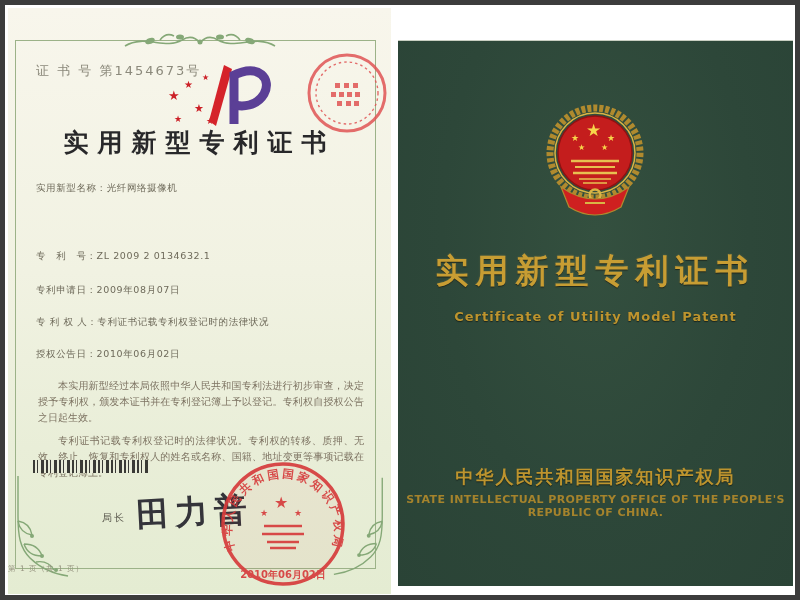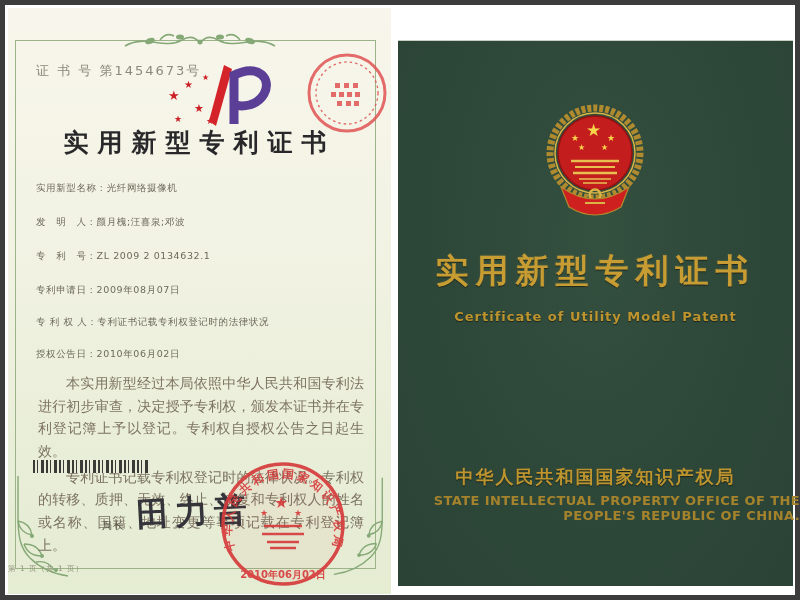--- a/index.html
+++ b/index.html
@@ -14,26 +14,26 @@
   .cert-no{position:absolute;left:28px;top:54px;font-size:13px;color:#8b897b;letter-spacing:2px;}
   .cert-title{position:absolute;left:0;top:118px;width:100%;text-align:center;
     font-size:25px;font-weight:bold;color:#28282a;letter-spacing:9px;}
   .logo-p{position:absolute;left:158px;top:52px;width:108px;height:70px;}
   .stamp-small{position:absolute;left:296px;top:42px;width:86px;height:86px;opacity:.85;}
 
   .field{position:absolute;left:28px;font-size:9.5px;color:#6e6a5a;letter-spacing:.6px;white-space:nowrap;text-align:right;}
   .f0{top:174px}.f1{top:208px}.f2{top:242px}.f3{top:276px}.f4{top:308px}.f5{top:340px}
 
   .paras{position:absolute;left:30px;top:364px;width:326px;}
-  .paras p{margin:0 0 3px 0;text-indent:2em;font-size:14px;line-height:1.62;color:#7d7362;text-align:justify;}
+  .paras p{margin:6px 0 3px 0;text-indent:2em;font-size:10px;line-height:1.62;color:#7d7362;text-align:justify;}
 
   .barcode{position:absolute;left:25px;top:452px;width:117px;height:13px;
     background:repeating-linear-gradient(90deg,#3a3a36 0 2px,#e9ecd9 2px 4px,#3a3a36 4px 5px,#e9ecd9 5px 8px,#3a3a36 8px 11px,#e9ecd9 11px 13px);}
 
-  .director{position:absolute;left:94px;top:503px;font-size:10px;color:#57554a;letter-spacing:2px;margin-top:8px;}
+  .director{position:absolute;left:94px;top:503px;font-size:10px;color:#57554a;letter-spacing:2px;}
   .signature{position:absolute;left:128px;top:482px;font-size:33px;color:#34343a;
     font-weight:bold;transform:rotate(-3deg);letter-spacing:6px;}
 
   .seal-big{position:absolute;left:204px;top:448px;width:142px;height:138px;opacity:.92;}
   .page-footer{position:absolute;left:0;top:556px;width:100%;text-align:left;
     font-size:7.5px;color:#95937f;letter-spacing:1px;}
 
   .orn-top{position:absolute;left:112px;top:18px;width:160px;height:30px;}
   .orn-bl{position:absolute;left:2px;top:468px;width:62px;height:104px;}
   .orn-br{position:absolute;left:322px;top:468px;width:60px;height:104px;transform:scaleX(-1);}
@@ -45,22 +45,22 @@
   .emblem{position:absolute;left:147px;top:62px;width:100px;height:118px;}
   .cover-title-cn{position:absolute;left:0;top:208px;width:100%;text-align:center;
     font-size:33px;font-weight:bold;color:#c79d33;letter-spacing:7px;
     text-shadow:0 1px 1px rgba(0,0,0,.55),0 0 2px rgba(255,220,120,.25);}
   .cover-title-en{position:absolute;left:0;top:268px;width:100%;text-align:center;
     font-size:13px;font-weight:bold;color:#bd942e;letter-spacing:1px;
     text-shadow:0 1px 1px rgba(0,0,0,.5);}
   .cover-office-cn{position:absolute;left:0;top:424px;width:100%;text-align:center;
     font-size:18px;font-weight:bold;color:#bd942e;letter-spacing:2px;
     text-shadow:0 1px 1px rgba(0,0,0,.5);}
-  .cover-office-en{position:absolute;left:0;top:452px;width:100%;text-align:right;
-    font-size:13px;font-weight:bold;color:#a5832c;letter-spacing:.4px;padding-left:7px;}
+  .cover-office-en{position:absolute;left:0;top:452px;width:100%;text-align:center;
+    font-size:11px;font-weight:bold;color:#a5832c;letter-spacing:.4px;}
 </style>
 </head>
 <body>
 
 <div class="stage">
 
   <div class="cert-left">
     <div class="cert-frame"></div>
 
     <svg class="orn-top" viewBox="0 0 160 30">
@@ -132,21 +132,20 @@
           <rect x="35" y="42" width="5" height="5"></rect>
           <rect x="43" y="42" width="5" height="5"></rect>
           <rect x="51" y="42" width="5" height="5"></rect>
         <rect x="33" y="51" width="5" height="5"></rect>
           <rect x="42" y="51" width="5" height="5"></rect>
           <rect x="50" y="51" width="5" height="5"></rect>
       </g>
     </svg>
 
     <div class="field f0"><span class="lbl">实用新型名称：</span><span>光纤网络摄像机</span></div>
-    <div class="field f1"><span class="lbl">发　明　人：</span><span>颜月槐;汪喜泉;邓波</span></div>
     <div class="field f2"><span class="lbl">专　利　号：</span><span>ZL 2009 2 0134632.1</span></div>
     <div class="field f3"><span class="lbl">专利申请日：</span><span>2009年08月07日</span></div>
     <div class="field f4"><span class="lbl">专 利 权 人：</span><span>专利证书记载专利权登记时的法律状况</span></div>
     <div class="field f5"><span class="lbl">授权公告日：</span><span>2010年06月02日</span></div>
 
     <div class="paras">
       <p>本实用新型经过本局依照中华人民共和国专利法进行初步审查，决定授予专利权，颁发本证书并在专利登记簿上予以登记。专利权自授权公告之日起生效。</p>
       <p>专利证书记载专利权登记时的法律状况。专利权的转移、质押、无效、终止、恢复和专利权人的姓名或名称、国籍、地址变更等事项记载在专利登记簿上。</p>
     </div>
 

